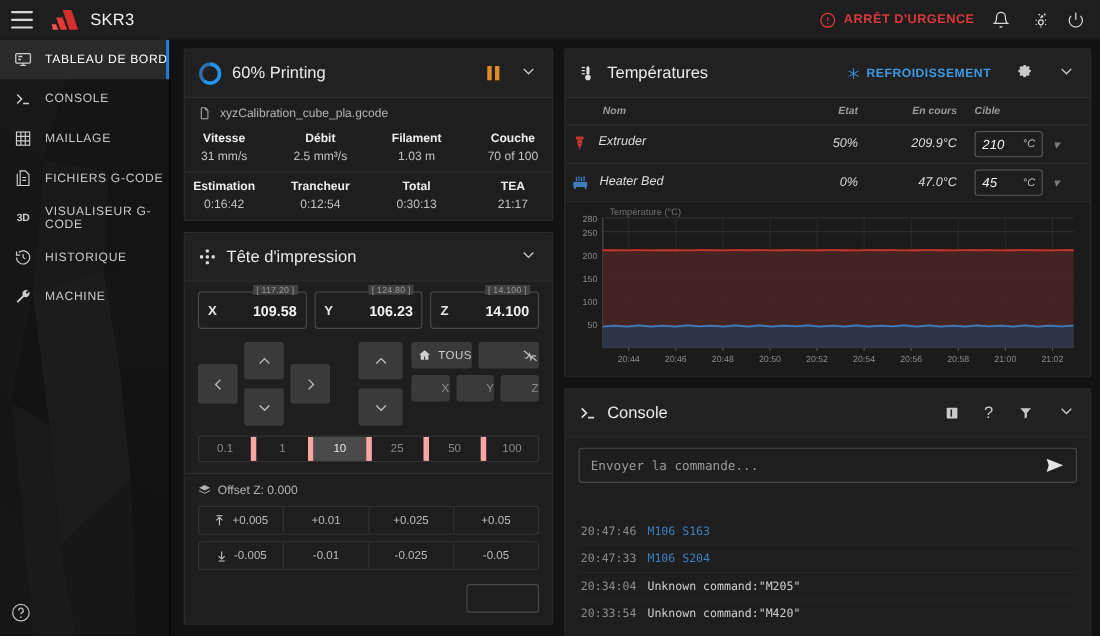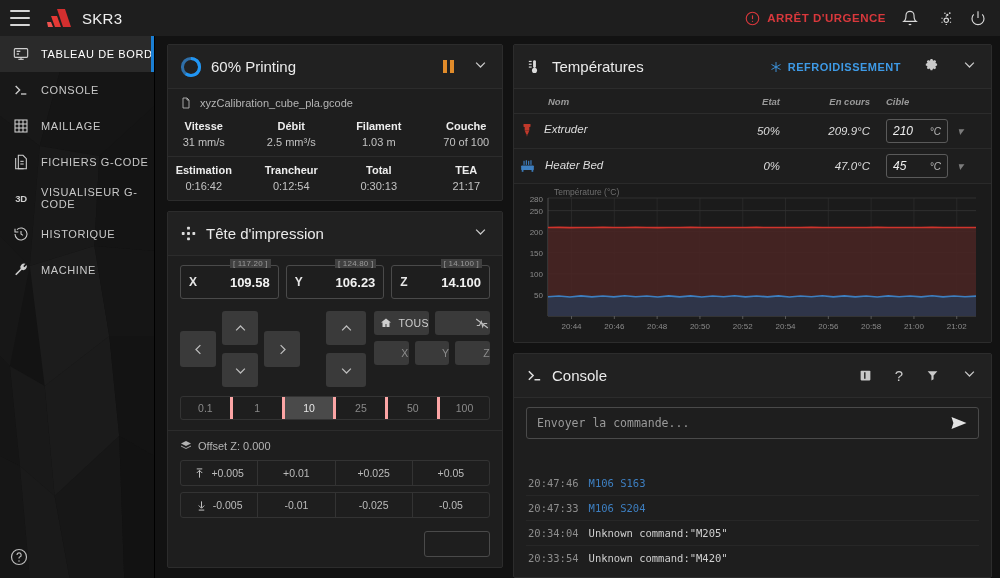--- a/index.html
+++ b/index.html
@@ -100,21 +100,21 @@
     display: flex; align-items: center; justify-content: center; cursor: pointer; }
   .jog-z { width: 42px; flex: 0 0 42px; position: relative; height: 76px; }
   .home-grid { flex: 1; display: flex; flex-direction: column; gap: 6px; }
   .home-row { display: flex; gap: 6px; }
   .hbtn { flex: 1; height: 24px; background: #3a3a3a; border-radius: 3px; display: flex;
     align-items: center; justify-content: flex-end; gap: 6px; font-size: 10.5px; color: #cfcfcf;
     letter-spacing: .4px; cursor: pointer; }
   .hbtn.dim { color: #8c8c8c; }
   .steps { display: flex; margin-top: 9px; border: 1px solid #333; border-radius: 3px; overflow: hidden; }
   .step { flex: 1; text-align: center; font-size: 10.5px; color: #8a8a8a; padding: 5px 0;
-    cursor: pointer; border-right: 3px solid #fca5a5; }
+    cursor: pointer; border-right: 5px solid #fca5a5; }
   .step:last-child { border-right: none; }
   .step.sel { background: #4a4a4a; color: #e6e6e6; }
   .divider { height: 1px; background: #2c2c2c; margin: 10px -12px 0; }
   .offs { display: flex; gap: 0; border: 1px solid #333; border-radius: 3px; overflow: hidden; margin-top: 8px; }
   .offs + .offs { margin-top: 6px; }
   .off { flex: 1; text-align: center; font-size: 10.5px; color: #bcbcbc; padding: 6px 0;
     border-right: 1px solid #333; cursor: pointer; display: flex; align-items: center;
     justify-content: center; gap: 6px; }
   .off:last-child { border-right: none; }
   .speed-row { display: flex; align-items: center; gap: 8px; margin-top: 13px; font-size: 11.5px; color: #c6c6c6; }

